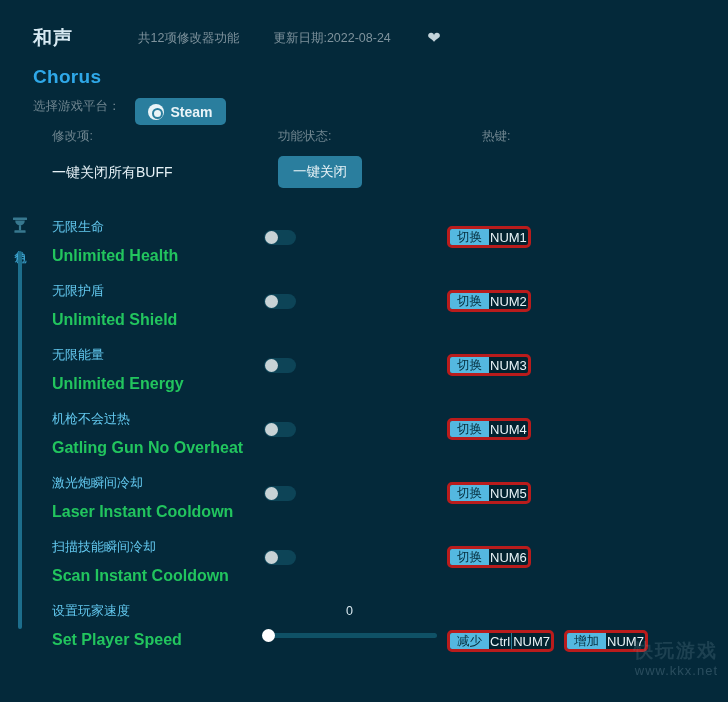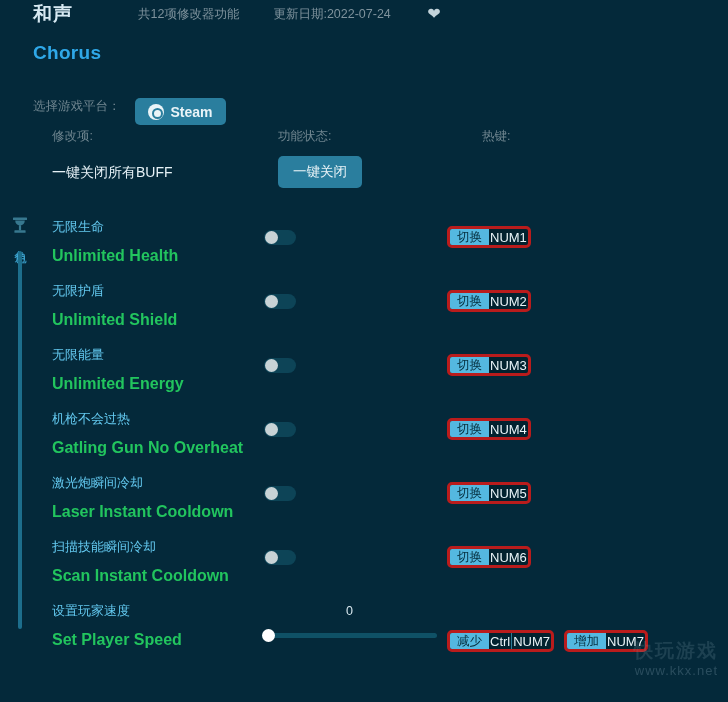--- a/index.html
+++ b/index.html
@@ -14,21 +14,21 @@
     background: #04293a;
     font-family: "Liberation Sans", "DejaVu Sans", sans-serif;
     color: #cfe6ef;
     position: relative;
   }
 
   
   .header {
     position: relative;
     height: 84px;
-    padding: 0 0 0 33px;
+    padding: 24px 0 0 33px;
   }
 
   .title-row {
     display: flex;
     align-items: center;
     height: 28px;
   }
 
   .title-cn {
     font-size: 19px;
@@ -369,21 +369,21 @@
     line-height: 18px;
   }
 </style>
 </head>
 <body>
 
 <div class="header">
   <div class="title-row">
     <span class="title-cn">和声</span>
     <span class="meta-item first">共12项修改器功能</span>
-    <span class="meta-item">更新日期:2022-07-24</span>
+    <span class="meta-item">更新日期:2022-08-24</span>
     <span class="heart-icon">❤</span>
   </div>
   <div class="title-en">Chorus</div>
 </div>
 
 <div class="platform-row">
   <span class="platform-label">选择游戏平台：</span>
 
   <span class="platform-btn active">
     <span class="steam-icon"></span>

